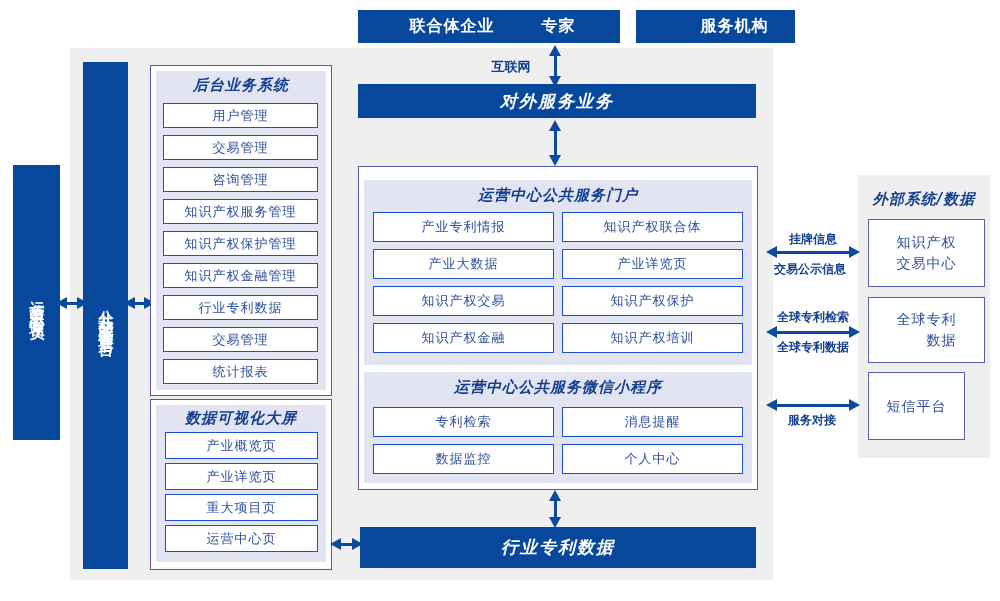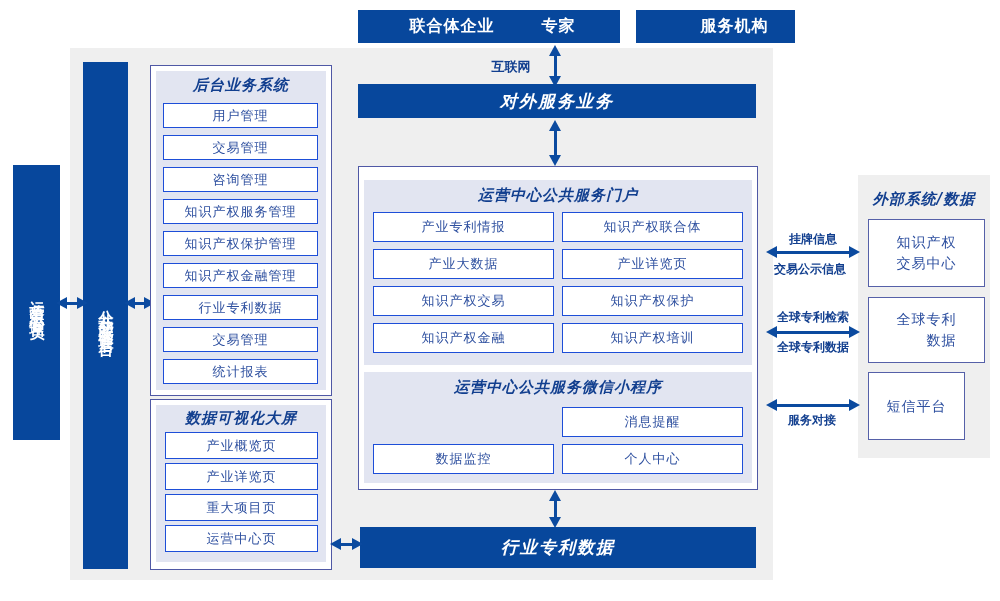--- a/index.html
+++ b/index.html
@@ -115,20 +115,21 @@
   <div class="item" style="left:562px;top:212px;width:181px;height:30px;">知识产权联合体</div>
   <div class="item" style="left:373px;top:249px;width:181px;height:30px;">产业大数据</div>
   <div class="item" style="left:562px;top:249px;width:181px;height:30px;">产业详览页</div>
   <div class="item" style="left:373px;top:286px;width:181px;height:30px;">知识产权交易</div>
   <div class="item" style="left:562px;top:286px;width:181px;height:30px;">知识产权保护</div>
   <div class="item" style="left:373px;top:323px;width:181px;height:30px;">知识产权金融</div>
   <div class="item" style="left:562px;top:323px;width:181px;height:30px;">知识产权培训</div>
 
   <div class="lavender" style="left:364px;top:372px;width:388px;height:111px;"></div>
   <div class="sec-title" style="left:364px;top:378px;width:388px;">运营中心公共服务微信小程序</div>
+  <div class="item" style="left:373px;top:407px;width:181px;height:30px;">专利检索</div>
   <div class="item" style="left:562px;top:407px;width:181px;height:30px;">消息提醒</div>
   <div class="item" style="left:373px;top:444px;width:181px;height:30px;">数据监控</div>
   <div class="item" style="left:562px;top:444px;width:181px;height:30px;">个人中心</div>
 
   <div class="av" style="left:554px;top:500px;height:18px;"></div>
   <div class="blue-box bar" style="left:360px;top:527px;width:396px;height:41px;">
     <span>行业专利数据</span>
   </div>
   <div class="ah" style="left:340px;top:543px;width:13px;"></div>
 

